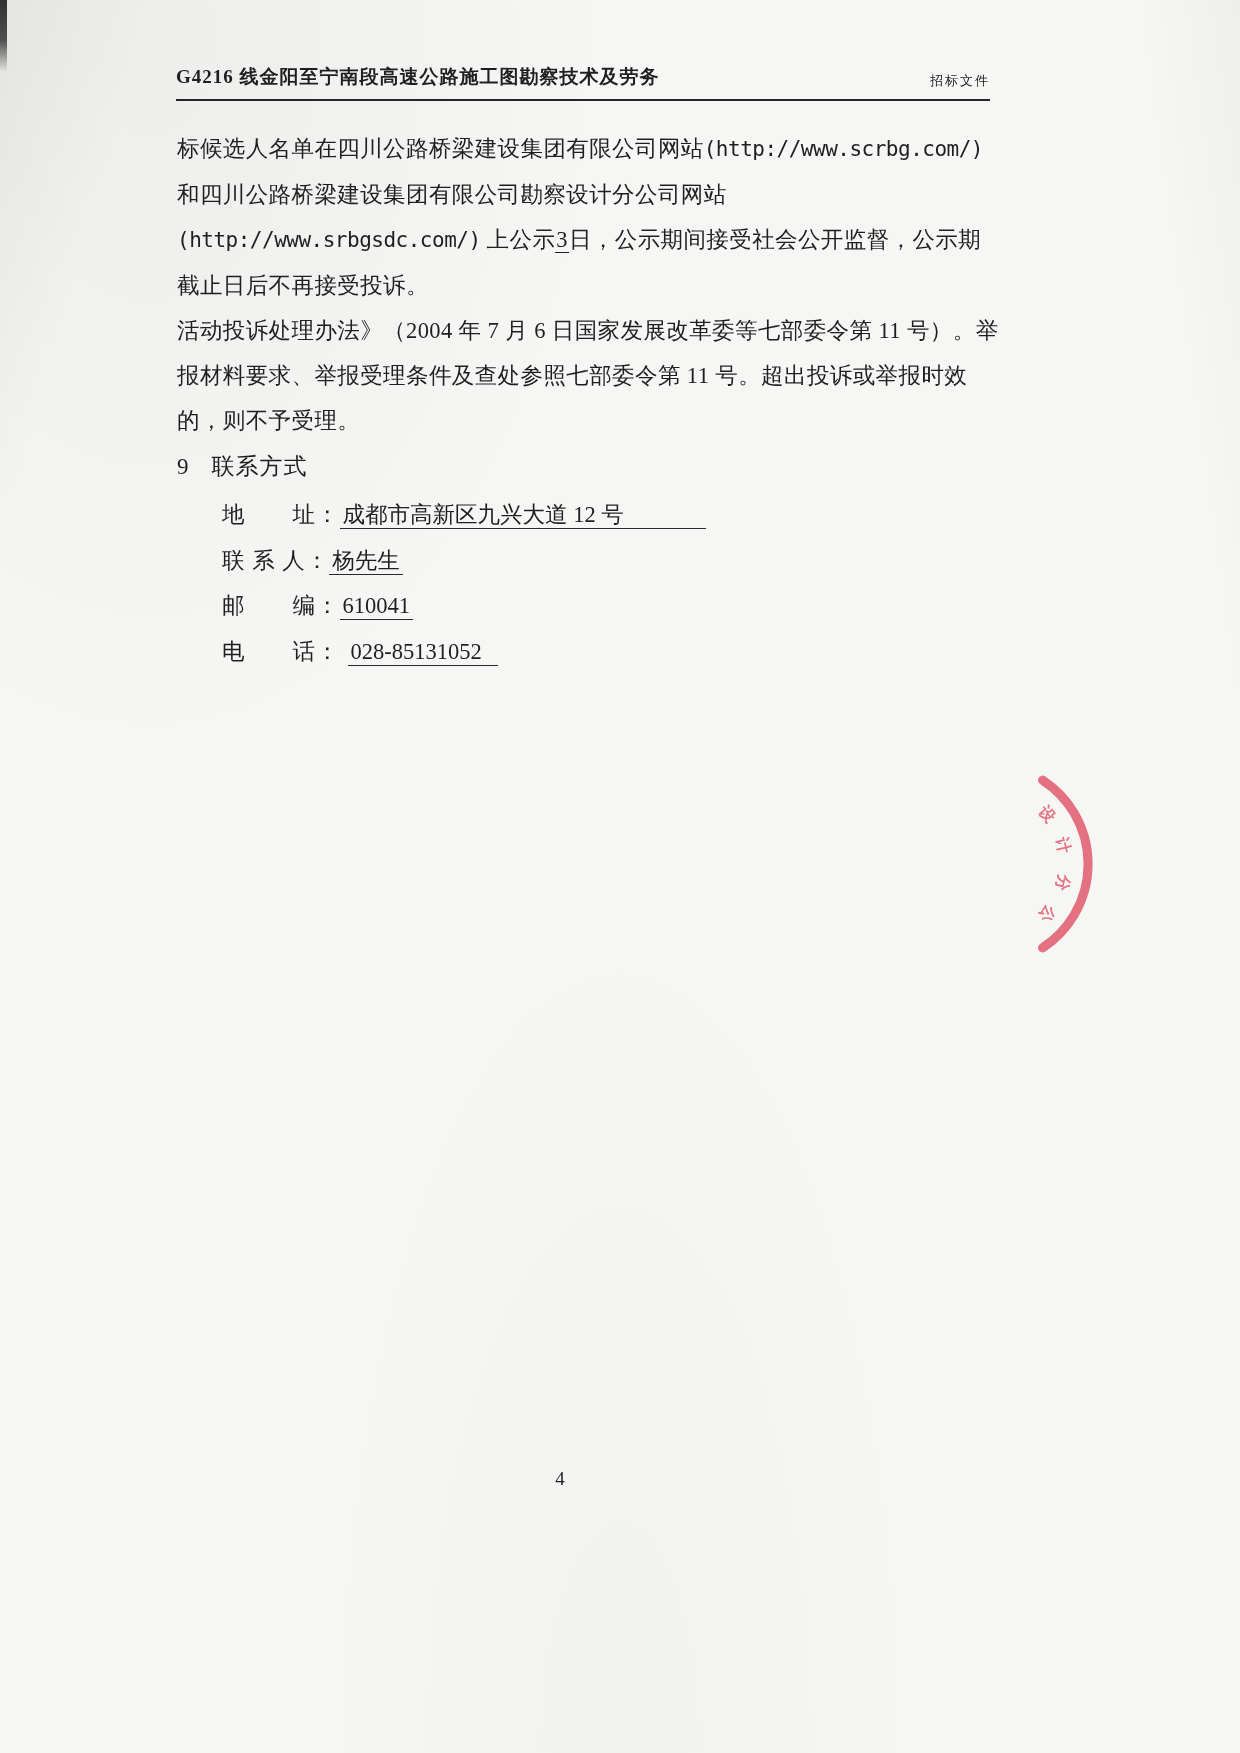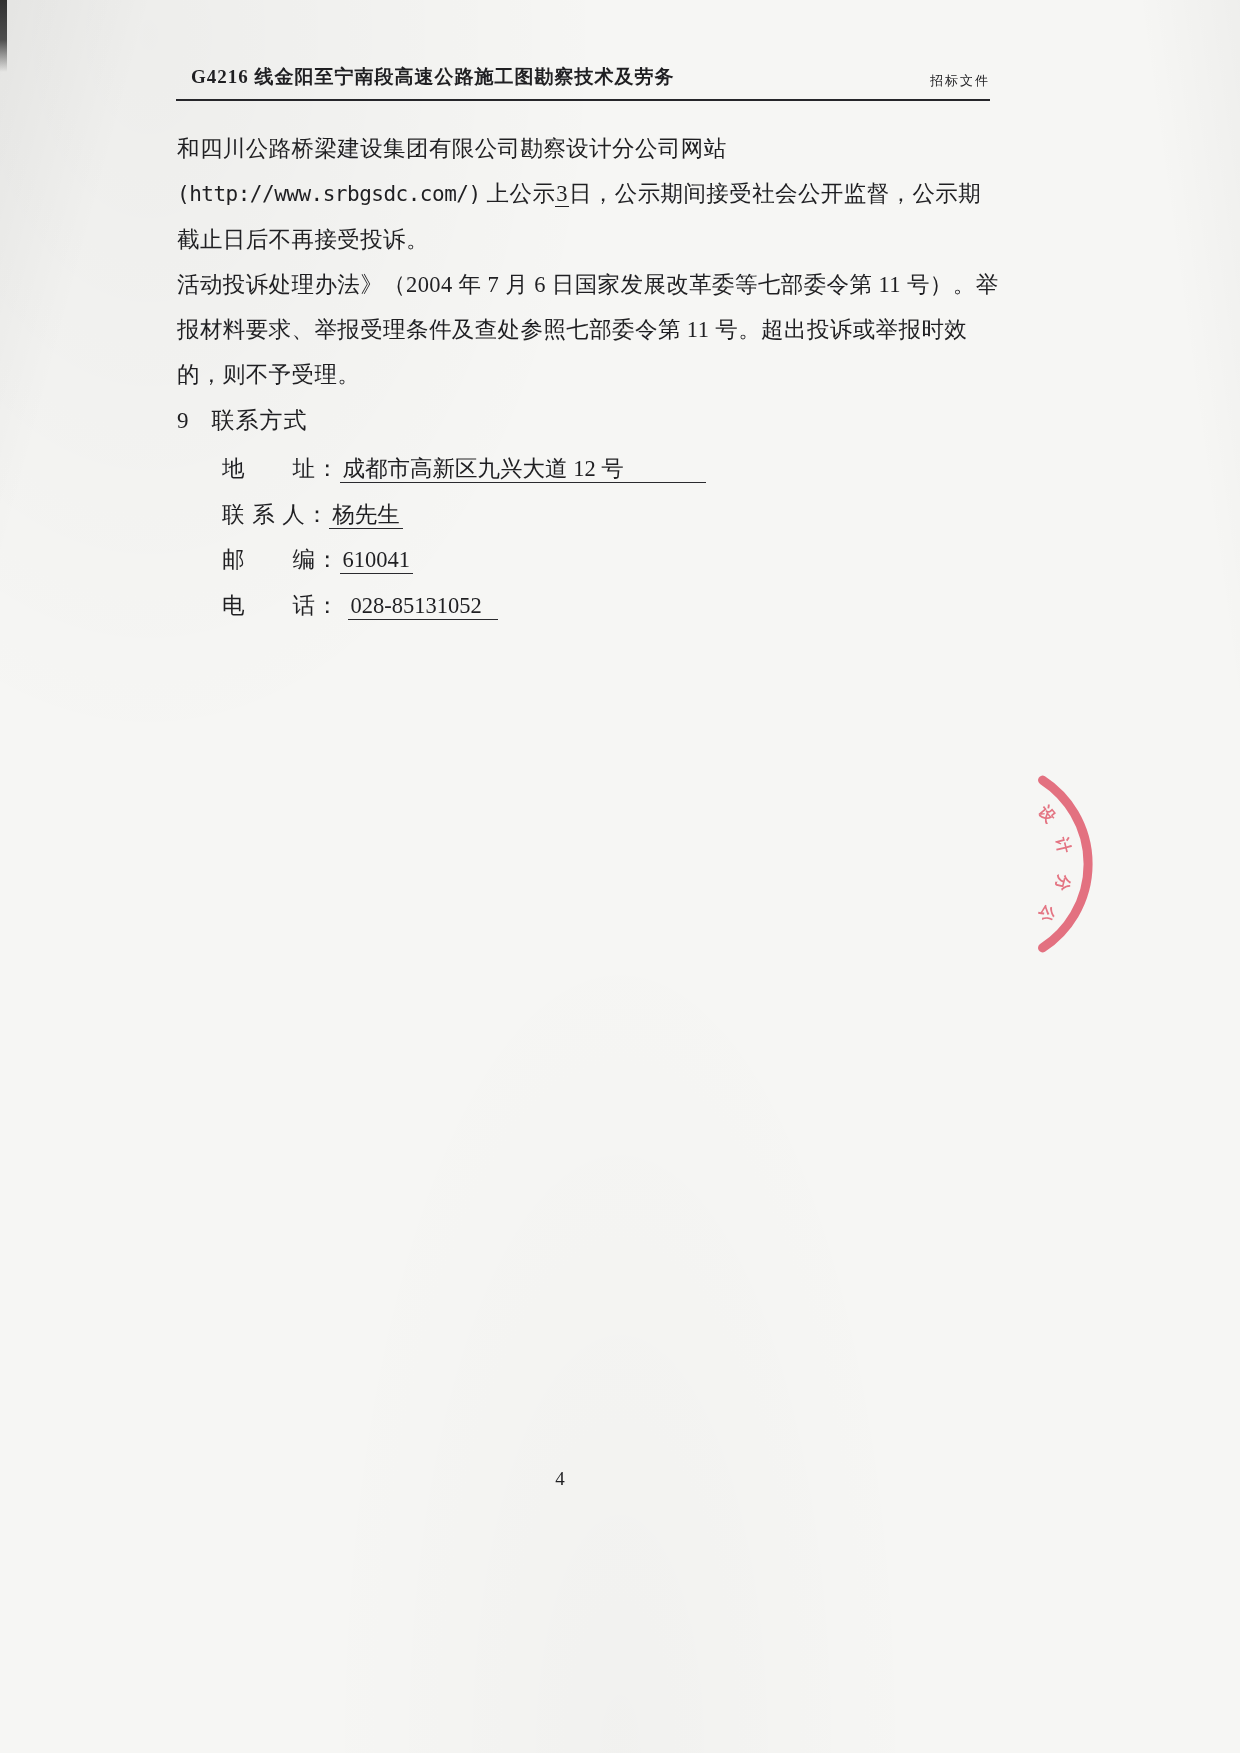--- a/index.html
+++ b/index.html
@@ -27,21 +27,21 @@
     background: linear-gradient(to bottom, #111 0%, #333 55%, rgba(40,40,40,0) 100%);
     opacity: 0.85;
   }
 
   .header {
     position: absolute; left: 176px; top: 64px; width: 814px;
     display: flex; justify-content: space-between; align-items: flex-end;
     border-bottom: 2px solid #26262a;
     padding-bottom: 9px;
   }
-  .header-left { font-size: 19px; font-weight: bold; letter-spacing: 1px; margin-left: 15px; }
+  .header-left { font-size: 19px; font-weight: bold; letter-spacing: 1px; }
   .header-right { font-size: 13px; letter-spacing: 2px; }
 
   .content {
     position: absolute; left: 177px; top: 126px; width: 814px;
     font-size: 22.5px;
   }
   .line { line-height: 45px; white-space: nowrap; letter-spacing: 0.4px; }
   .line.indent { text-indent: 46px; }
   .mono {
     font-family: "DejaVu Sans Mono", "Liberation Mono", monospace;
@@ -87,20 +87,21 @@
 
 <div class="scan-texture"></div>
 <div class="corner-mark"></div>
 
 <div class="header">
   <span class="header-left">G4216 线金阳至宁南段高速公路施工图勘察技术及劳务</span>
   <span class="header-right">招标文件</span>
 </div>
 
 <div class="content">
+  <div class="line"><span>标候选人名单在四川公路桥梁建设集团有限公司网站</span><span class="mono">(http://www.scrbg.com/)</span></div>
   <div class="line"><span>和四川公路桥梁建设集团有限公司勘察设计分公司网站</span></div>
   <div class="line"><span class="mono">(http://www.srbgsdc.com/)</span><span> 上公示</span><span class="u-day">3</span><span>日，公示期间接受社会公开监督，公示期</span></div>
   <div class="line"><span>截止日后不再接受投诉。</span></div>
   <div class="line"><span>活动投诉处理办法》（2004 年 7 月 6 日国家发展改革委等七部委令第 11 号）。举</span></div>
   <div class="line"><span>报材料要求、举报受理条件及查处参照七部委令第 11 号。超出投诉或举报时效</span></div>
   <div class="line"><span>的，则不予受理。</span></div>
 
   <div class="section-heading">
     <span class="sec-num">9</span><span>联系方式</span>
   </div>

